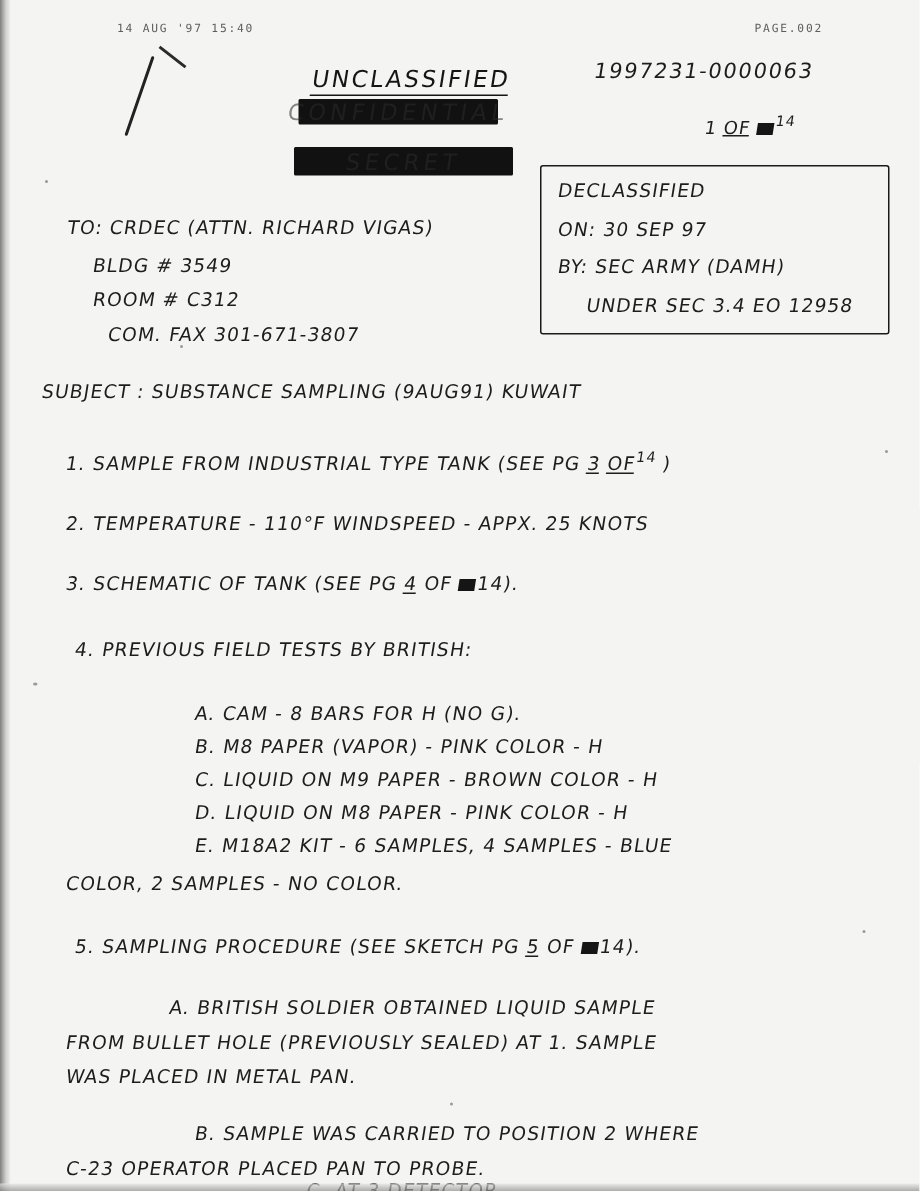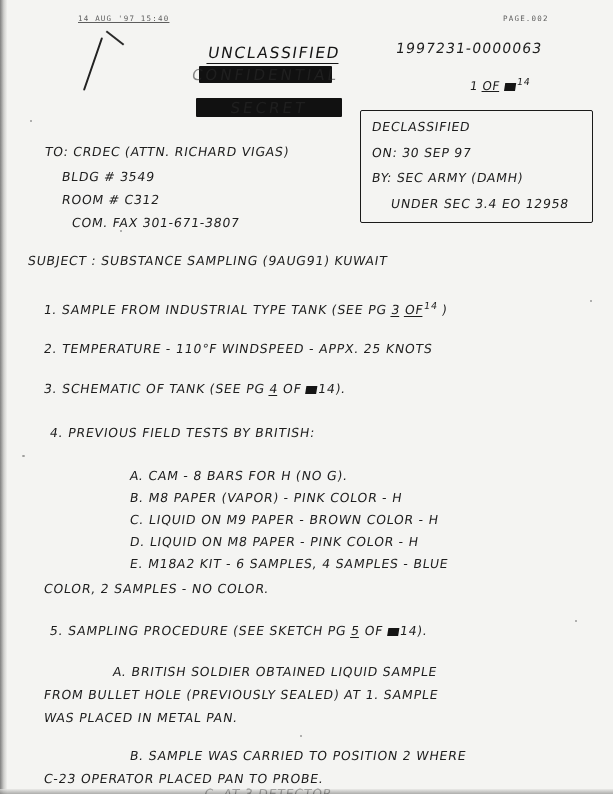--- a/index.html
+++ b/index.html
@@ -160,21 +160,21 @@
   }
 
   
   .speck { position: absolute; background: #9a9a98; border-radius: 50%; }
 </style>
 </head>
 <body>
 
 <div id="page">
 
-  <div class="microtext" style="left:78px; top:14px;text-decoration:underline;">14 AUG '97 15:40</div>
+  <div class="microtext" style="left:78px; top:14px;">14 AUG '97 15:40</div>
   <div class="microtext" style="left:503px; top:14px;">PAGE.002</div>
 
   <div class="pen-slash"></div>
   <div class="pen-slash2"></div>
 
   <div class="stamp-unclass hw">
     <span class="ul">UNCLASSIFIED</span>
   </div>
 
   <div class="redaction r1">

